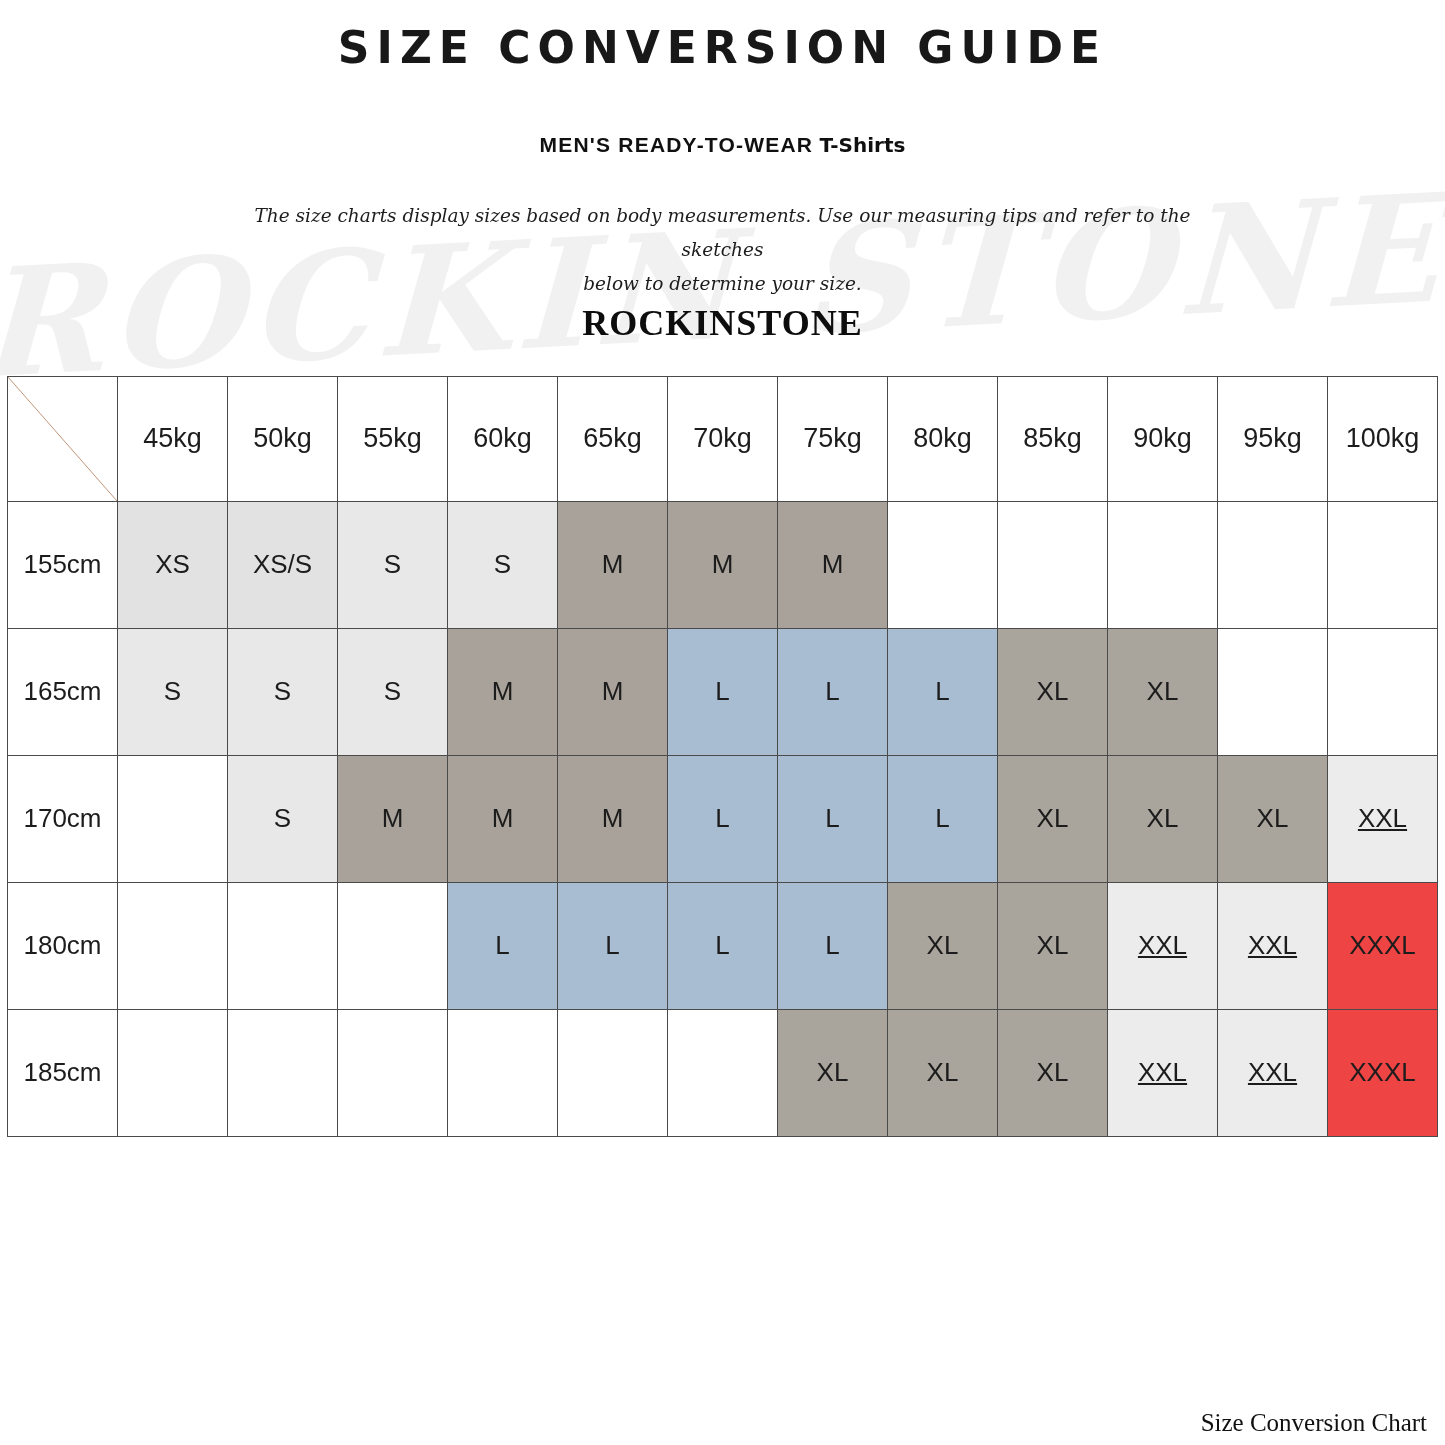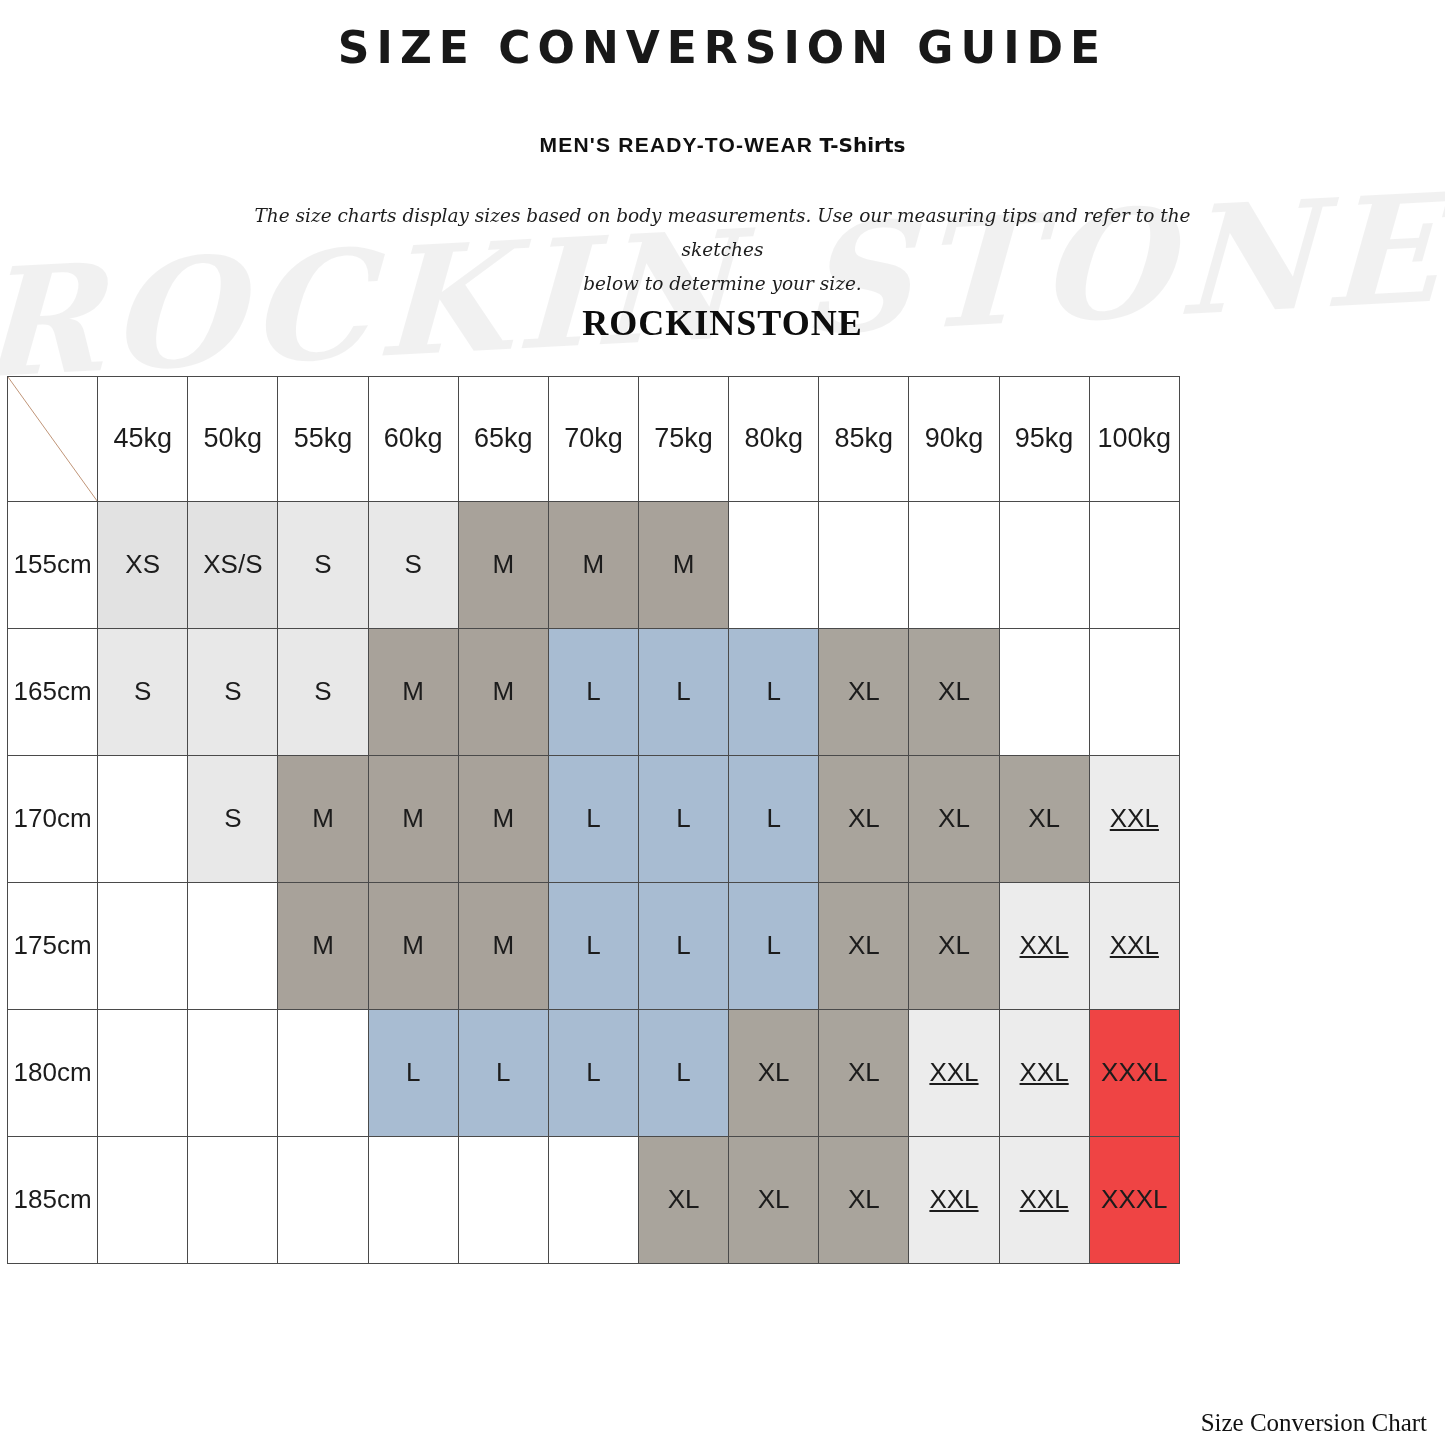--- a/index.html
+++ b/index.html
@@ -90,21 +90,21 @@
     color: #0d0d0d;
   }
   
   .table-wrap {
     position: relative;
     z-index: 2;
     margin-top: 32px;
   }
   table.size-table {
     border-collapse: collapse;
-    width: 1173px;
+    width: 1431px;
     margin: 0 7px;
     table-layout: fixed;
   }
   table.size-table td,
   table.size-table th {
     border: 1px solid #4a4a4a;
     text-align: center;
     vertical-align: middle;
     font-family: "Liberation Sans", sans-serif;
     font-weight: normal;
@@ -240,35 +240,20 @@
           <td class="c-m">M</td>
           <td class="c-l">L</td>
           <td class="c-l">L</td>
           <td class="c-l">L</td>
           <td class="c-xl">XL</td>
           <td class="c-xl">XL</td>
           <td class="c-xl">XL</td>
           <td class="c-xxl">XXL</td>
         </tr>
 
-        <tr>
-          <td class="rowhead">175cm</td>
-          <td class="c-empty"></td>
-          <td class="c-empty"></td>
-          <td class="c-m">M</td>
-          <td class="c-m">M</td>
-          <td class="c-m">M</td>
-          <td class="c-l">L</td>
-          <td class="c-l">L</td>
-          <td class="c-l">L</td>
-          <td class="c-xl">XL</td>
-          <td class="c-xl">XL</td>
-          <td class="c-xxl">XXL</td>
-          <td class="c-xxl">XXL</td>
-        </tr>
 
         <tr>
           <td class="rowhead">180cm</td>
           <td class="c-empty"></td>
           <td class="c-empty"></td>
           <td class="c-empty"></td>
           <td class="c-l">L</td>
           <td class="c-l">L</td>
           <td class="c-l">L</td>
           <td class="c-l">L</td>

